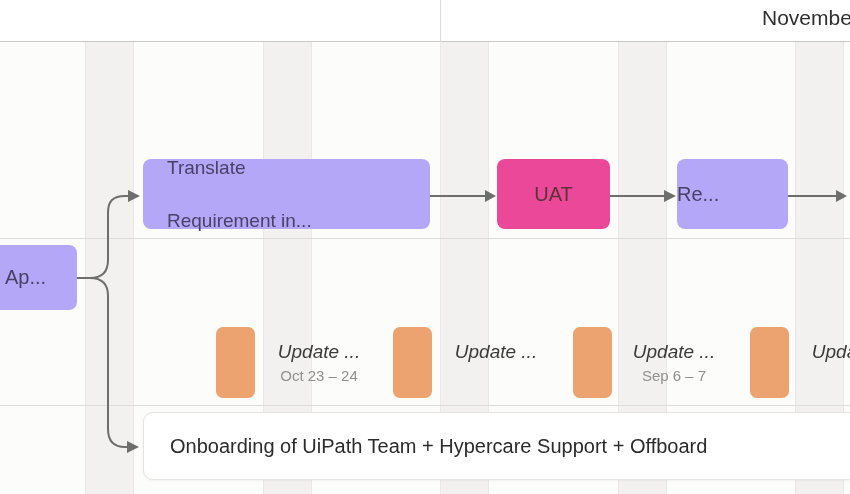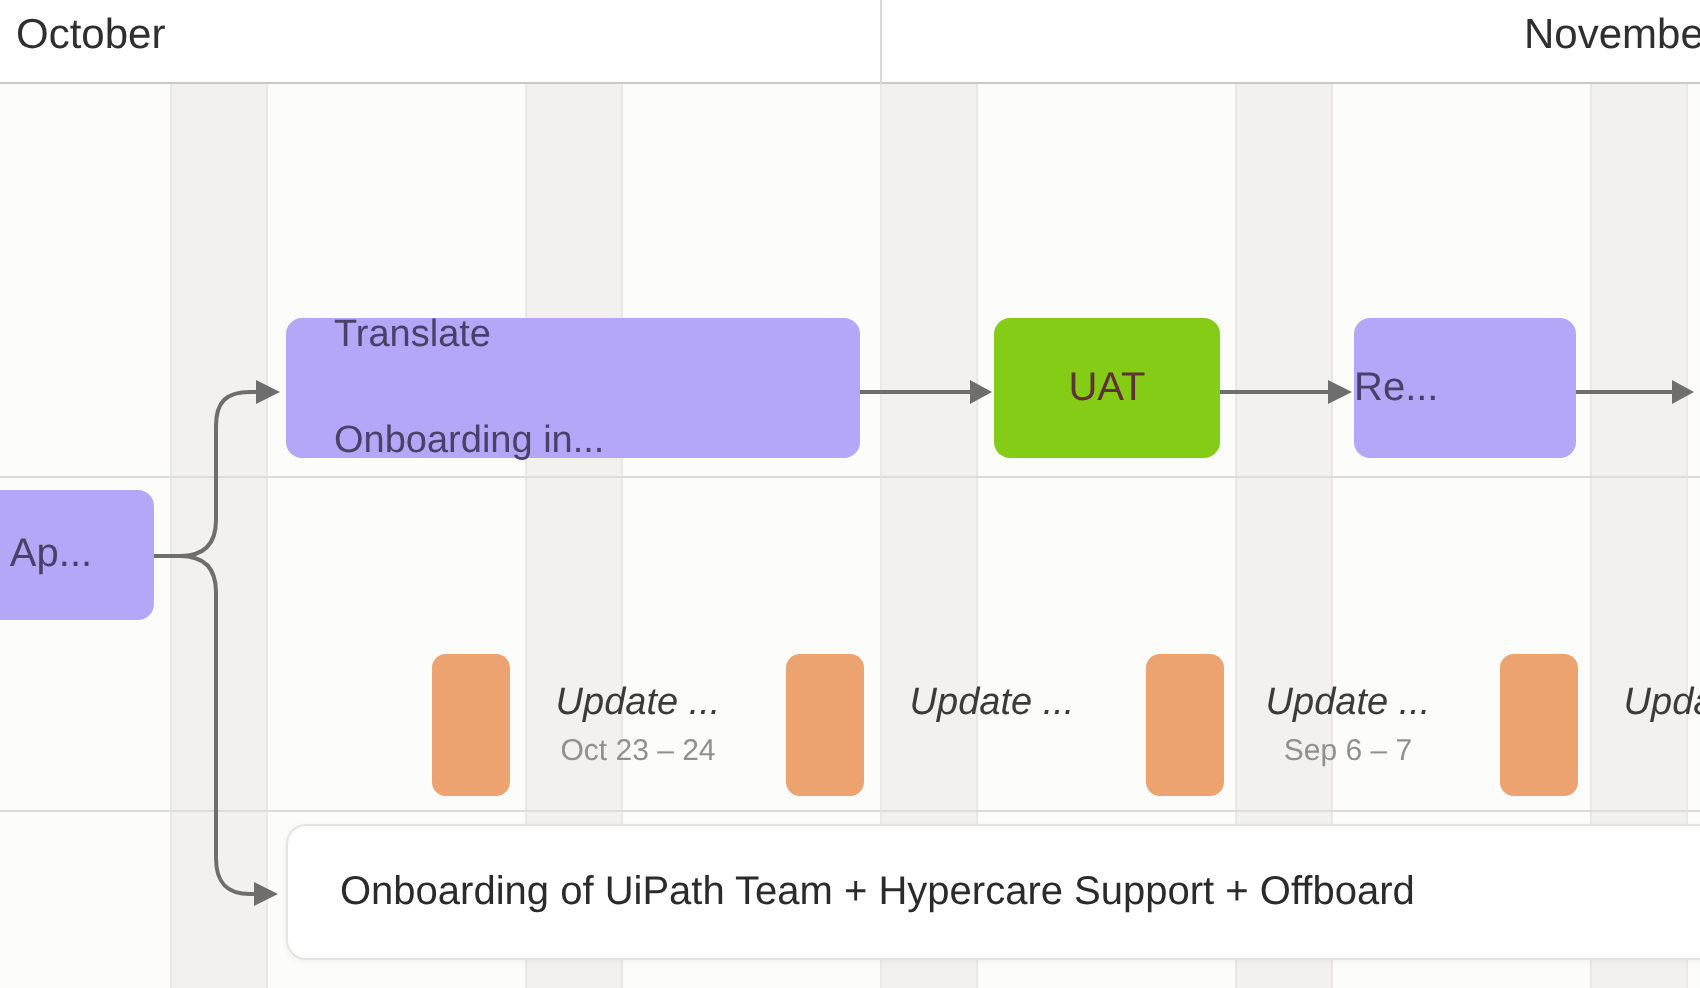--- a/index.html
+++ b/index.html
@@ -50,21 +50,21 @@
     position:absolute; left:0; top:0; width:850px; height:494px;
     z-index:2; pointer-events:none;
   }
 
   
   .task{
     position:absolute; border-radius:8px; z-index:3;
     display:flex; align-items:center;gap:30px;
   }
   .task-purple{ background:#b4a7f7; color:#4a4168; }
-  .task-red{ background:#84cc16; color:#5f3138; }
+  .task-red{ background:#ec4899; color:#5f3138; }
 
   .task-ap{
     left:-26px; top:245px; width:103px; height:65px;
     justify-content:center; font-size:20px;
   }
   .task-translate{
     left:143px; top:159px; width:287px; height:70px;
     flex-direction:column; align-items:flex-start; justify-content:center;
     padding-left:24px; font-size:19px; line-height:23px;
   }
@@ -134,21 +134,21 @@
       <polygon points="836,190 836,202 847,196"></polygon>
     </g>
   </svg>
 
   <div class="task task-purple task-ap">
     <span>Ap...</span>
   </div>
 
   <div class="task task-purple task-translate">
     <span>Translate</span>
-    <span>Onboarding in...</span>
+    <span>Requirement in...</span>
   </div>
 
   <div class="task task-red task-uat">
     <span>UAT</span>
   </div>
 
   <div class="task task-purple task-re">
     <span>Re...</span>
   </div>
 
@@ -173,18 +173,17 @@
   <div class="milestone-text" style="left:796px">
     <div class="milestone-label">Update ...</div>
     <div class="milestone-date"></div>
   </div>
 
   <div class="task-onboarding">
     <span>Onboarding of UiPath Team + Hypercare Support + Offboard</span>
   </div>
 
   <div class="header">
-    <div class="month month-oct">October</div>
     <div class="month month-nov">November</div>
     <div class="month-divider"></div>
   </div>
 
 </div>
 
 </body></html>

